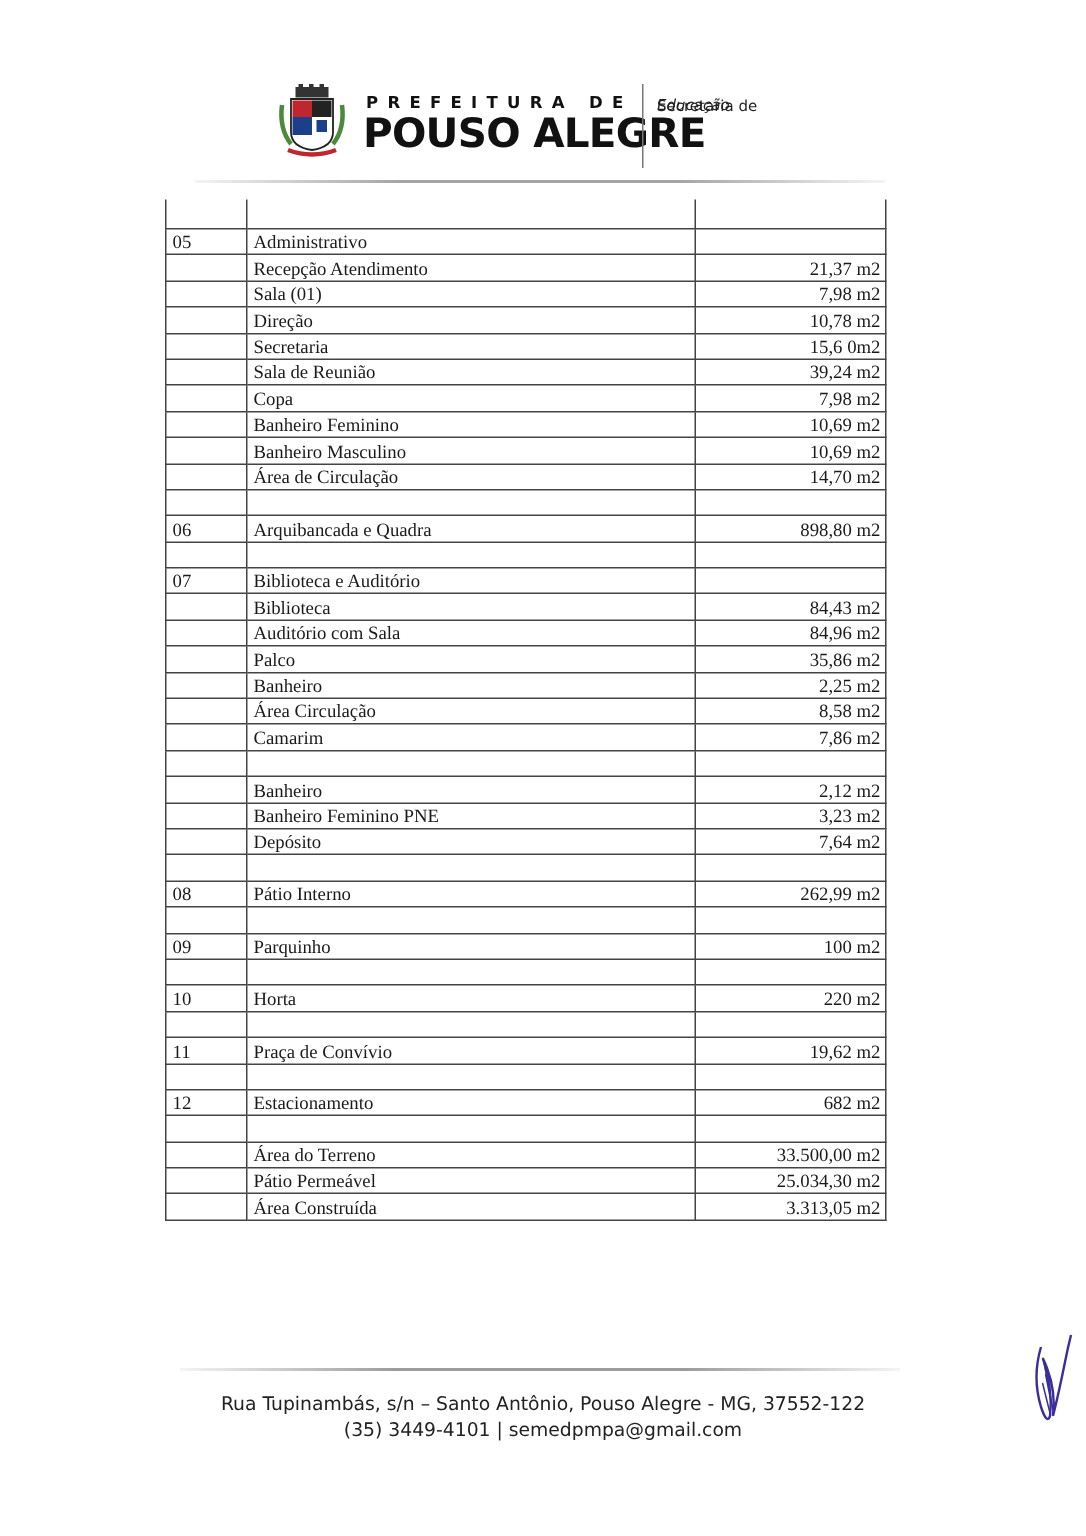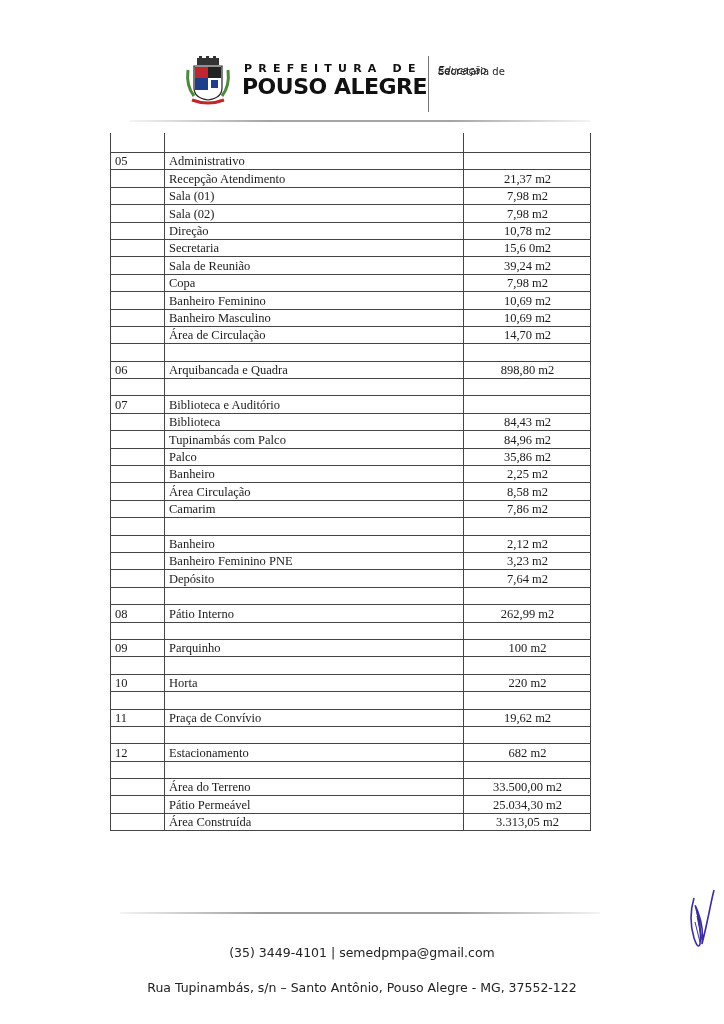--- a/index.html
+++ b/index.html
@@ -8,21 +8,21 @@
     font-family:"Liberation Serif", serif; color:#1a1a1a;
   }
   .header { position:absolute; left:180px; top:54px; width:380px; height:60px; }
   .crest { position:absolute; left:4px; top:2px; width:48px; height:50px; }
   .brand-top {
     position:absolute; left:64px; top:8px; font-family:"DejaVu Sans", sans-serif; font-weight:bold;
     font-size:11px; letter-spacing:6.2px; color:#111;
   }
   .brand-main {
     position:absolute; left:62px; top:20px; font-family:"DejaVu Sans", sans-serif; font-weight:bold;
-    font-size:22px; letter-spacing:-0.5px; color:#111;
+    font-size:27px; letter-spacing:-0.5px; color:#111;
   }
   .header-divider { position:absolute; left:248px; top:2px; width:1px; height:56px; background:#777; }
   .sec-1, .sec-2 {
     position:absolute; left:258px; font-family:"DejaVu Sans", sans-serif; font-size:10px; color:#222;
   }
   .sec-1 { top:12px; }
   .sec-2 { top:11px;font-style:italic; }
   .rule-top {
     position:absolute; left:130px; top:120px; width:460px; height:2px;
     background:linear-gradient(90deg, rgba(150,150,150,0.1), rgba(90,90,90,0.55) 30%, rgba(90,90,90,0.55) 70%, rgba(150,150,150,0.1));
@@ -34,31 +34,31 @@
   }
   table.areas col.c1 { width:54px; }
   table.areas col.c2 { width:299px; }
   table.areas col.c3 { width:127px; }
   table.areas td {
     height:16.4px; padding:0 4px; border:1px solid #444; line-height:16px;
     white-space:nowrap; overflow:hidden; vertical-align:bottom;
   }
   table.areas tr.stub td { height:19px; border-top:none; }
   table.areas td.num { text-align:left; }
-  table.areas td.val { text-align:center; padding-right:3px; }
+  table.areas td.val { text-align:right; padding-right:3px; }
 
   .rule-bottom {
     position:absolute; left:120px; top:912px; width:480px; height:2px;
     background:linear-gradient(90deg, rgba(150,150,150,0.1), rgba(90,90,90,0.6) 30%, rgba(90,90,90,0.6) 70%, rgba(150,150,150,0.1));
   }
   .footer-1, .footer-2 {
     position:absolute; left:0; width:724px; text-align:center;
     font-family:"DejaVu Sans", sans-serif; font-size:12.5px; color:#222;
   }
-  .footer-1 { top:980px; }
+  .footer-1 { top:928px; }
   .footer-2 { top:945px; }
   .signature { position:absolute; left:680px; top:878px; width:40px; height:80px; }
 </style>
 </head>
 <body>
 
 <div class="header">
   <svg class="crest" viewBox="0 0 48 50">
     <rect x="13" y="2" width="22" height="7" fill="#333"></rect>
     <rect x="15" y="0" width="3" height="3" fill="#333"></rect>
@@ -104,25 +104,20 @@
         <td class="desc">Recepção Atendimento</td>
         <td class="val">21,37 m2</td>
       </tr>
       <tr>
         <td class="num"></td>
         <td class="desc">Sala (01)</td>
         <td class="val">7,98 m2</td>
       </tr>
       <tr>
         <td class="num"></td>
-        <td class="desc">Sala (02)</td>
-        <td class="val">7,98 m2</td>
-      </tr>
-      <tr>
-        <td class="num"></td>
         <td class="desc">Direção</td>
         <td class="val">10,78 m2</td>
       </tr>
       <tr>
         <td class="num"></td>
         <td class="desc">Secretaria</td>
         <td class="val">15,6 0m2</td>
       </tr>
       <tr>
         <td class="num"></td>
@@ -169,21 +164,21 @@
         <td class="desc">Biblioteca e Auditório</td>
         <td class="val"></td>
       </tr>
       <tr>
         <td class="num"></td>
         <td class="desc">Biblioteca</td>
         <td class="val">84,43 m2</td>
       </tr>
       <tr>
         <td class="num"></td>
-        <td class="desc">Tupinambás com Palco</td>
+        <td class="desc">Auditório com Sala</td>
         <td class="val">84,96 m2</td>
       </tr>
       <tr>
         <td class="num"></td>
         <td class="desc">Palco</td>
         <td class="val">35,86 m2</td>
       </tr>
       <tr>
         <td class="num"></td>
         <td class="desc">Banheiro</td>

